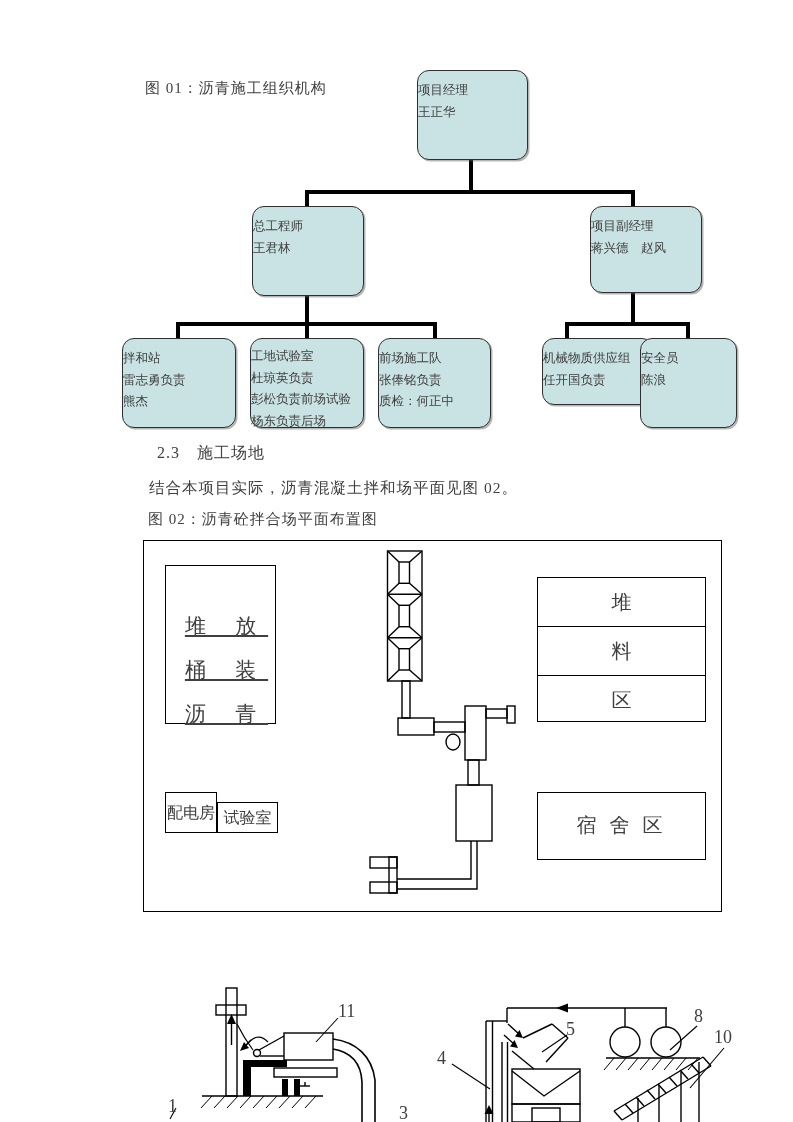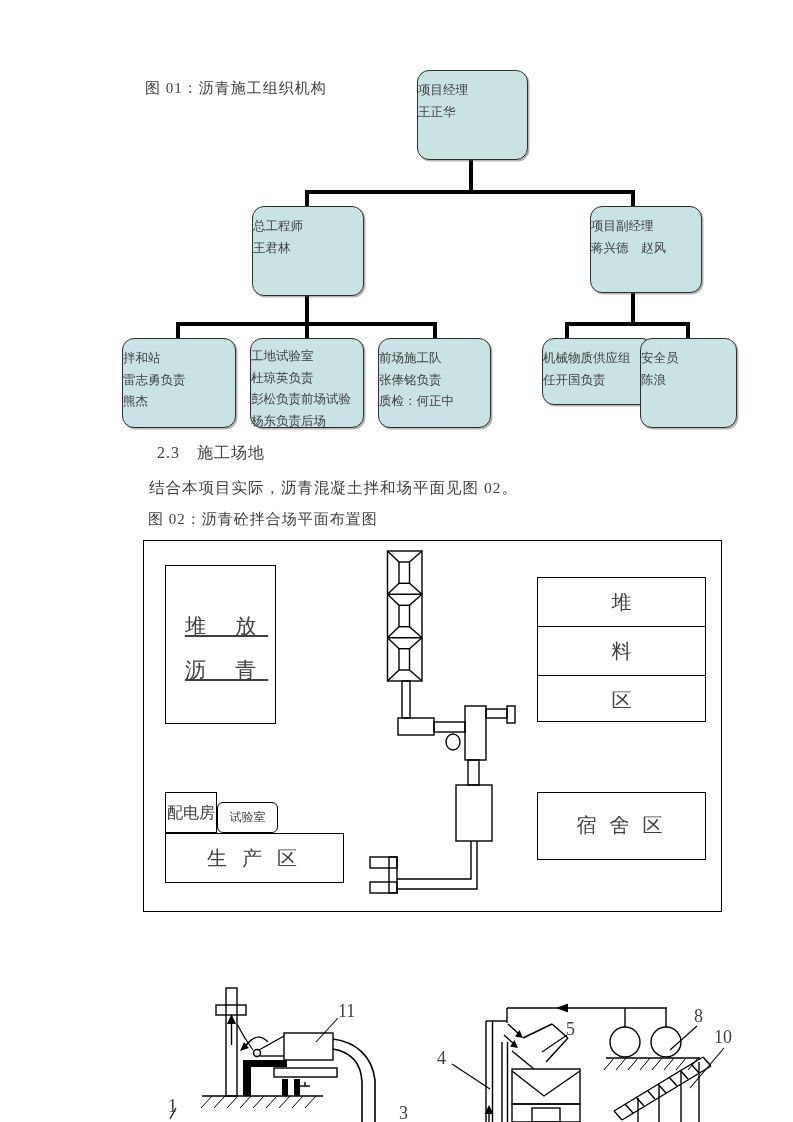--- a/index.html
+++ b/index.html
@@ -236,34 +236,34 @@
   </div>
   <div class="obox" style="left: 640px; top: 338px; width: 97px; height: 90px; background: rgb(201, 226, 227); border-color: rgb(47, 47, 47);">
     <div class="oline">安全员</div>
     <div class="oline">陈浪</div>
   </div>
 
   <div class="fig-border" style="left:143px;top:540px;width:579px;height:372px;"></div>
 
   <div class="fbox" style="left:165px;top:565px;width:111px;height:159px;padding-top:38px;text-decoration:underline;">
     <div class="barrel-line">堆 放</div>
+    <div class="barrel-line">桶 装</div>
     <div class="barrel-line">沥 青</div>
   </div>
 
   <div class="fbox" style="left:537px;top:577px;width:169px;height:145px;">
     <div class="stock-row">堆</div>
     <div class="stock-row">料</div>
     <div class="stock-row">区</div>
   </div>
 
   <div class="fbox" style="left:537px;top:792px;width:169px;height:68px;line-height:65px;font-size:20px;letter-spacing:4px;">宿  舍  区</div>
 
   <div class="fbox" style="left:165px;top:792px;width:52px;height:41px;line-height:39px;font-size:16px;">配电房</div>
-  <div class="fbox" style="left:217px;top:802px;width:61px;height:31px;line-height:29px;font-size:12px;border-radius:6px;">试验室</div>
-  <div class="fbox" style="left:165px;top:833px;width:179px;height:50px;line-height:48px;font-size:20px;letter-spacing:5px;">生  产  区</div>
+  <div class="fbox" style="left:217px;top:802px;width:61px;height:31px;line-height:29px;font-size:16px;">试验室</div>
 
   <span class="lbl-num" style="left:338px;top:1001px;">11</span>
   <span class="lbl-num" style="left:168px;top:1096px;">1</span>
   <span class="lbl-num" style="left:399px;top:1103px;">3</span>
   <span class="lbl-num" style="left:437px;top:1048px;">4</span>
   <span class="lbl-num" style="left:566px;top:1019px;">5</span>
   <span class="lbl-num" style="left:694px;top:1006px;">8</span>
   <span class="lbl-num" style="left:714px;top:1027px;">10</span>
 
 </div>

